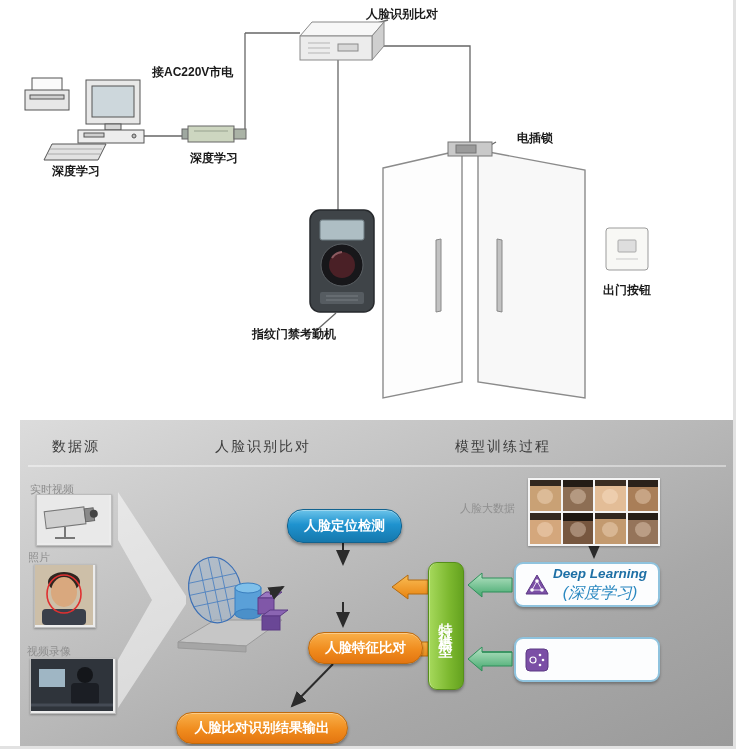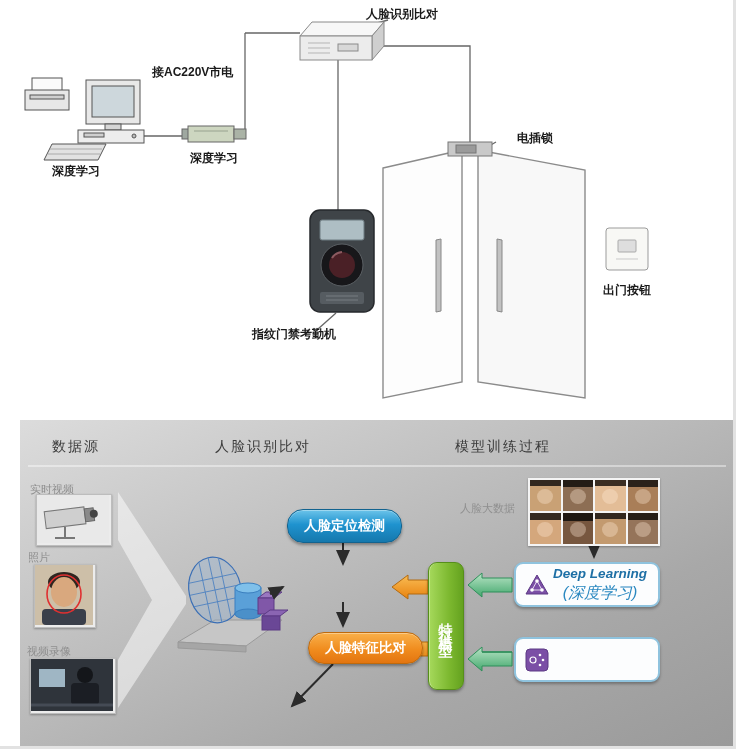--- a/index.html
+++ b/index.html
@@ -235,20 +235,21 @@
         <rect width="82" height="52" fill="#2f343b"></rect>
         <rect x="8" y="10" width="26" height="18" fill="#9fb6c4"></rect>
         <circle cx="54" cy="16" r="8" fill="#14161a"></circle>
         <rect x="40" y="24" width="28" height="22" rx="4" fill="#1b1e24"></rect>
         <line x1="0" y1="46" x2="82" y2="46" stroke="#454b55" stroke-width="3"></line>
       </svg>
     </div>
 
     <div class="flow-box blue" style="left:267px;top:89px;width:113px;height:32px;">人脸定位检测</div>
     <div class="flow-box orange" style="left:256px;top:212px;width:113px;height:30px;margin-left:32px;">人脸特征比对</div>
+    <div class="flow-box orange" style="left:156px;top:292px;width:170px;height:30px;">人脸比对识别结果输出</div>
 
     <div class="green-box" style="left:408px;top:142px;width:34px;height:126px;">特征模型</div>
 
     <div class="face-grid" style="left:508px;top:58px;width:132px;height:68px;">
       <div class="fg-cell"></div>
       <div class="fg-cell"></div>
       <div class="fg-cell"></div>
       <div class="fg-cell"></div>
       <div class="fg-cell"></div>
       <div class="fg-cell"></div>

